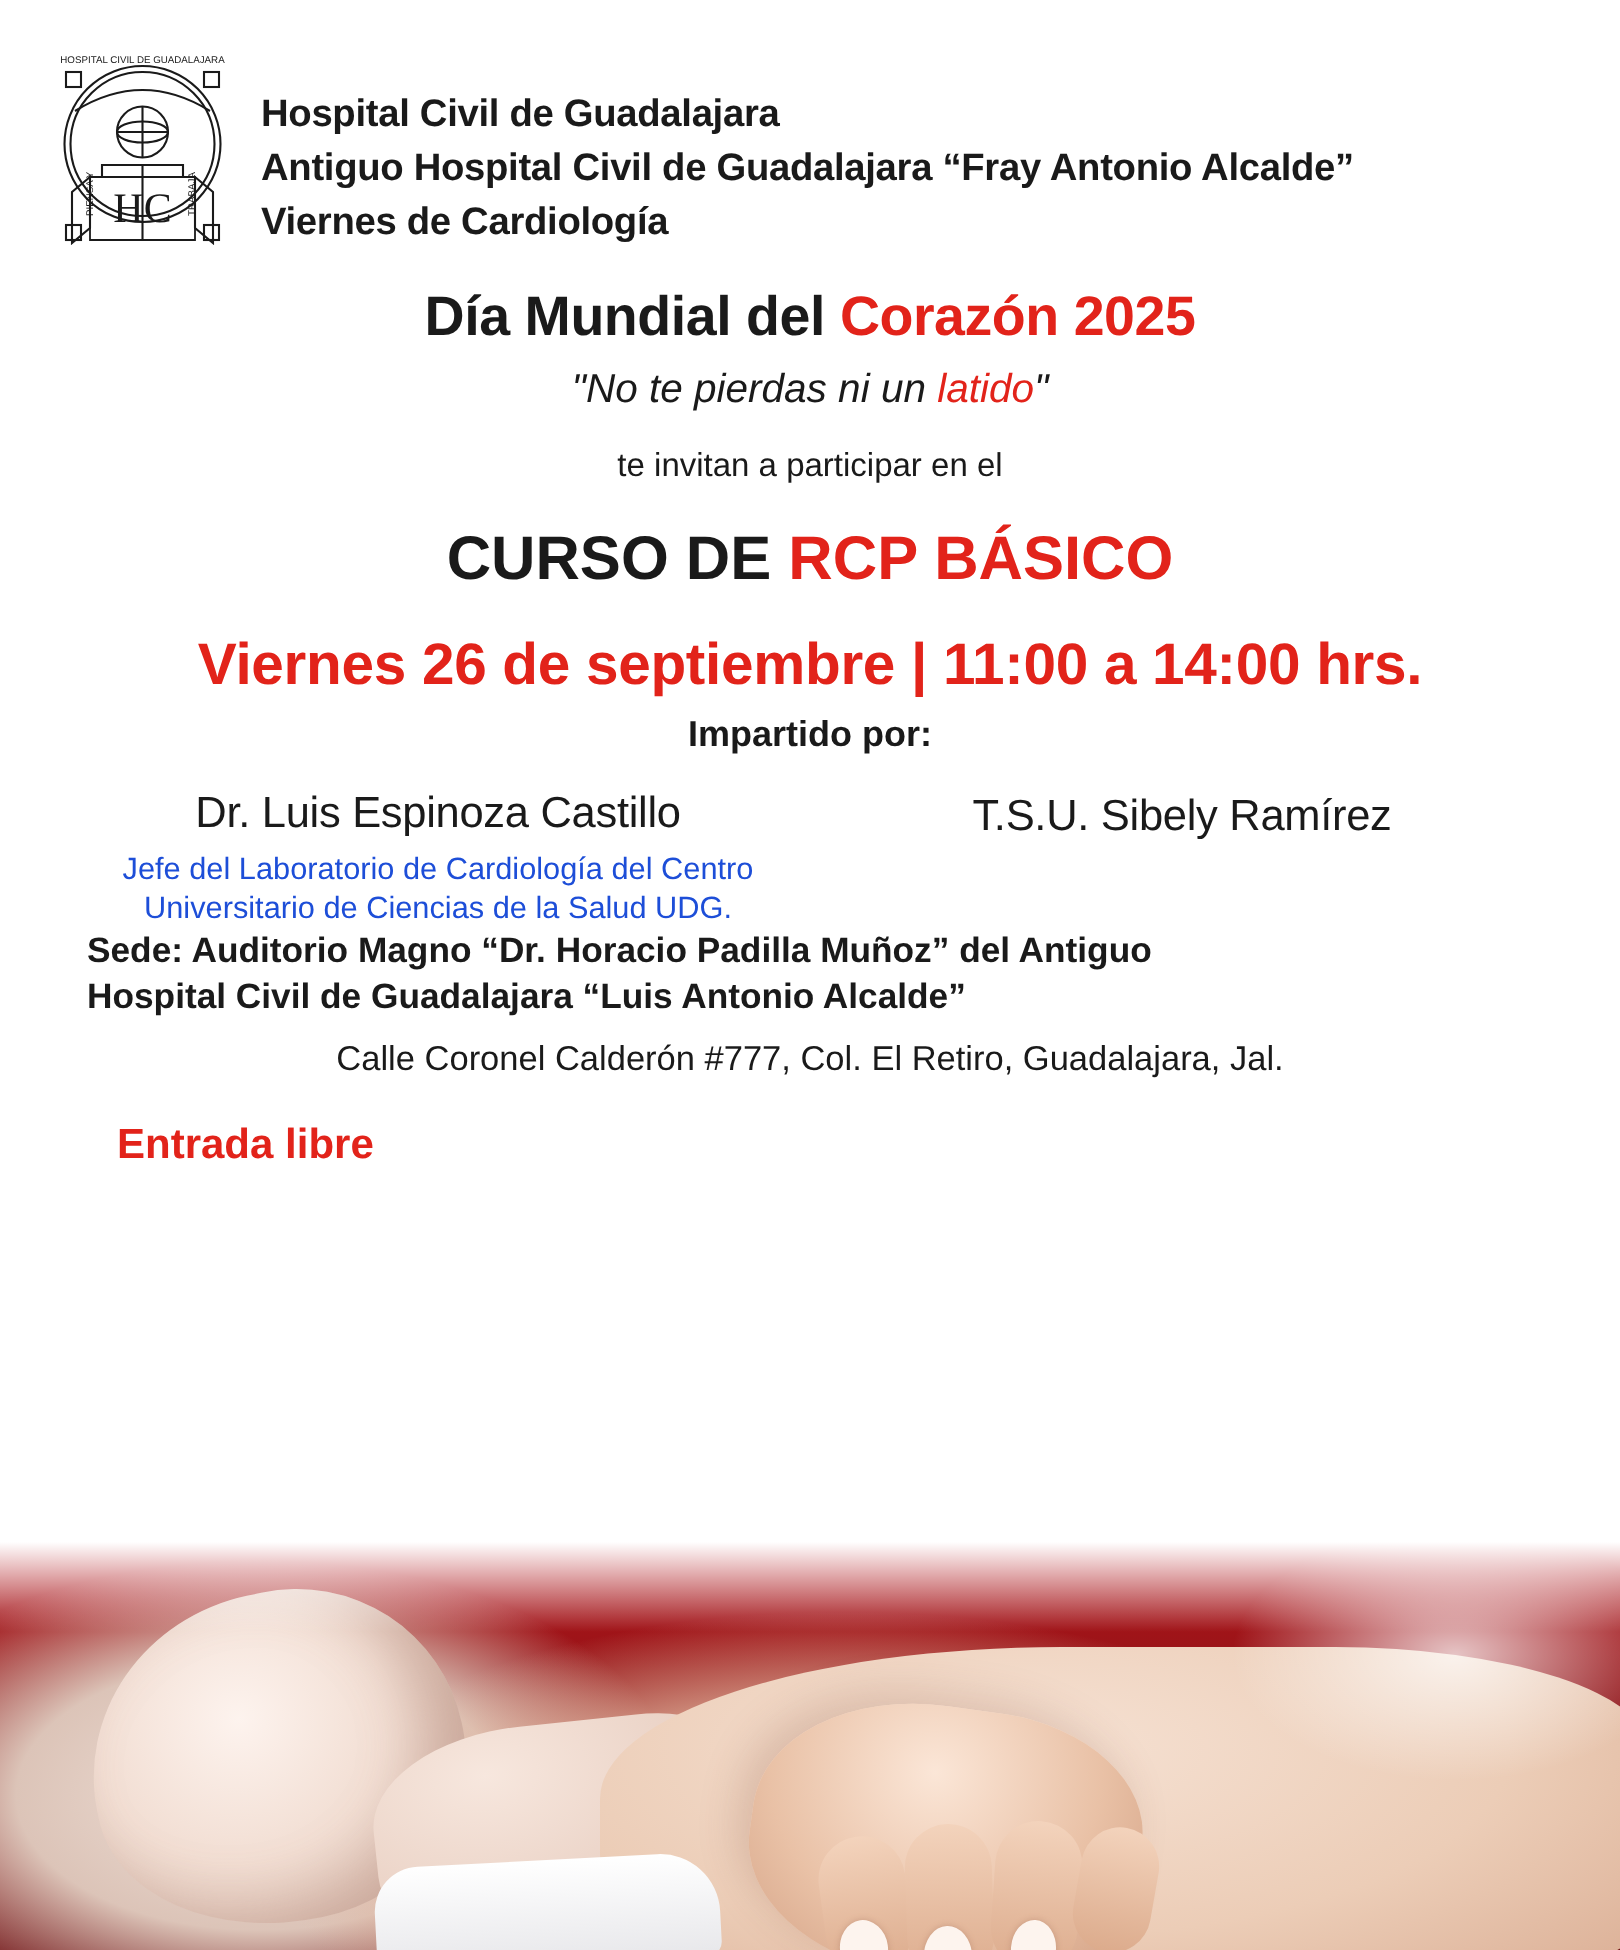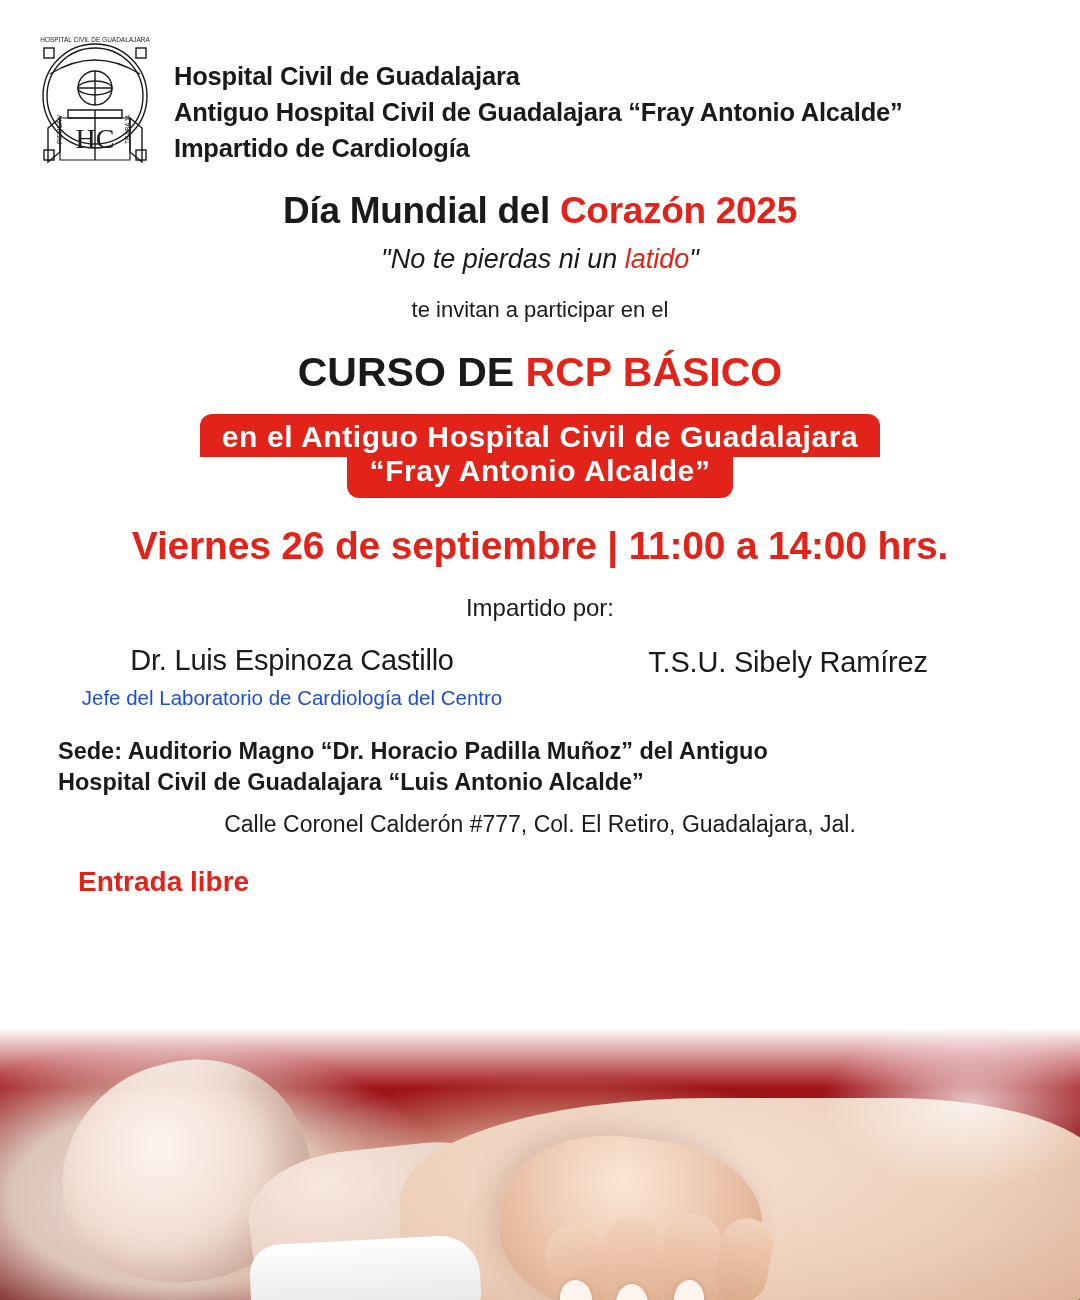--- a/index.html
+++ b/index.html
@@ -111,23 +111,23 @@
 
   .fecha {
     margin-top: 26px;
     font-size: 39px;
     font-weight: bold;
     color: #e2231a;
     text-align: center;
     letter-spacing: -0.2px;
   }
   .impartido {
-    margin-top: 26px;
+    margin-top: 10px;
     font-size: 24px;
-    font-weight: normal;
+    font-weight: bold;
     text-align: center;
   }
 
   
   .speakers {
     display: flex;
     margin-top: 22px;
     padding: 0 44px;
     align-items: flex-start;
   }
@@ -143,21 +143,20 @@
   .speaker .role {
     font-size: 20.5px;
     margin-top: 8px;
     line-height: 1.25;
     color: #1d4ed8;
   }
   .speaker.right .name { padding-top: 2px; }
 
   
   .venue {
-    margin-top: 26px;
     padding: 0 58px;
     font-size: 23.5px;
     font-weight: bold;
     line-height: 1.3;
   }
   .address {
     margin-top: 13px;
     padding: 0 58px;
     font-size: 23px;
     font-weight: normal;
@@ -303,56 +302,53 @@
         </g>
         <text x="65" y="16" font-size="6.5" text-anchor="middle" fill="#1a1a1a" font-family="Liberation Sans, sans-serif">HOSPITAL CIVIL DE GUADALAJARA</text>
         <text x="32" y="118" font-size="6.5" fill="#1a1a1a" transform="rotate(-90 32 118)" font-family="Liberation Sans, sans-serif">PIENSA Y</text>
         <text x="100" y="118" font-size="6.5" fill="#1a1a1a" transform="rotate(-90 100 118)" font-family="Liberation Sans, sans-serif">TRABAJA</text>
         <text x="65" y="122" font-size="28" text-anchor="middle" fill="#1a1a1a" font-family="Liberation Serif, serif">HC</text>
       </svg>
     </div>
     <div class="header-text">
       <div>Hospital Civil de Guadalajara</div>
       <div>Antiguo Hospital Civil de Guadalajara “Fray Antonio Alcalde”</div>
-      <div>Impartido de Cardiología</div>
+      <div>Viernes de Cardiología</div>
     </div>
   </div>
 
   <div class="center">
 
 
     <div class="dia-mundial">
       <span>Día Mundial del </span><span class="red">Corazón 2025</span>
     </div>
 
     <div class="lema">
       <span>"No te pierdas ni un </span><span class="red">latido</span><span>"</span>
     </div>
 
     <div class="invitan">te invitan a participar en el</div>
 
     <div class="curso">
       <span>CURSO DE </span><span class="red">RCP BÁSICO</span>
     </div>
 
-    <div class="banner-wrap">
-      <div class="banner-line first">en el Antiguo Hospital Civil de Guadalajara</div><br>
-      <div class="banner-line second">“Fray Antonio Alcalde”</div>
-    </div>
 
     <div class="fecha">Viernes 26 de septiembre | 11:00 a 14:00 hrs.</div>
 
     <div class="impartido">Impartido por:</div>
   </div>
 
   <div class="speakers">
     <div class="speaker left">
       <div class="name">Dr. Luis Espinoza Castillo</div>
       <div class="role">
         <span>Jefe del Laboratorio de Cardiología del Centro</span><br>
+        <span>Universitario de Ciencias de la Salud UDG.</span>
       </div>
     </div>
     <div class="speaker right">
       <div class="name">T.S.U. Sibely Ramírez</div>
     </div>
   </div>
 
   <div class="venue">
     <div>Sede: Auditorio Magno “Dr. Horacio Padilla Muñoz” del Antiguo</div>
     <div>Hospital Civil de Guadalajara “Luis Antonio Alcalde”</div>

